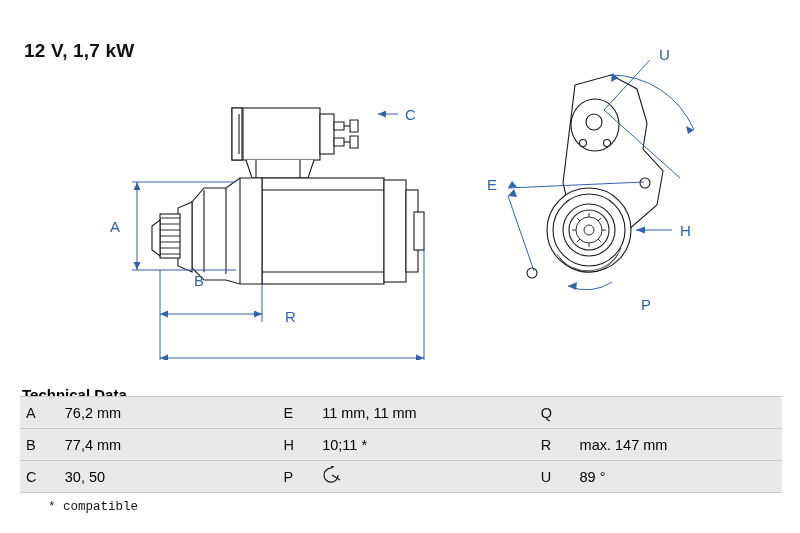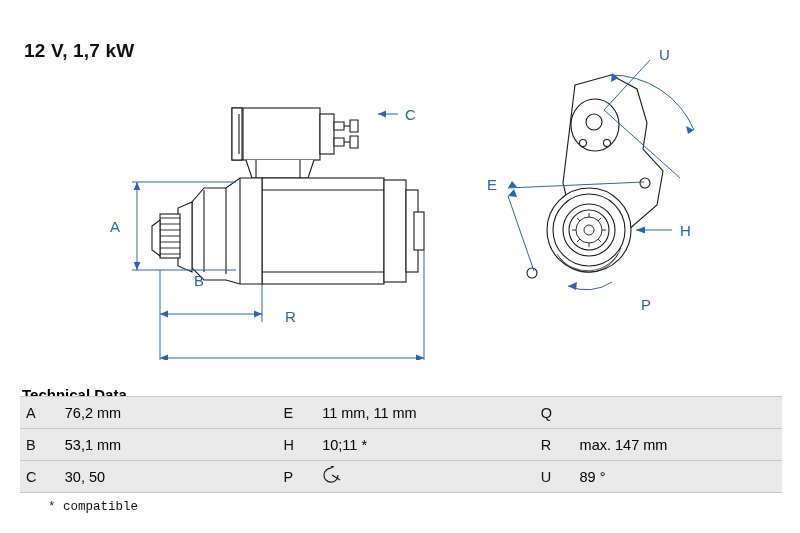--- a/index.html
+++ b/index.html
@@ -247,21 +247,21 @@
       <tr style="background:#e9e9e9;">
         <td class="key c1k">A</td>
         <td class="val c1v">76,2 mm</td>
         <td class="key c2k">E</td>
         <td class="val c2v">11 mm, 11 mm</td>
         <td class="key c3k">Q</td>
         <td class="val c3v"></td>
       </tr>
       <tr style="background:#e9e9e9;">
         <td class="key c1k">B</td>
-        <td class="val c1v">53,1 mm</td>
+        <td class="val c1v">77,4 mm</td>
         <td class="key c2k">H</td>
         <td class="val c2v">10;11 *</td>
         <td class="key c3k">R</td>
         <td class="val c3v">max. 147 mm</td>
       </tr>
       <tr style="background:#e9e9e9;">
         <td class="key c1k">C</td>
         <td class="val c1v">30, 50</td>
         <td class="key c2k">P</td>
         <td class="val c2v">

